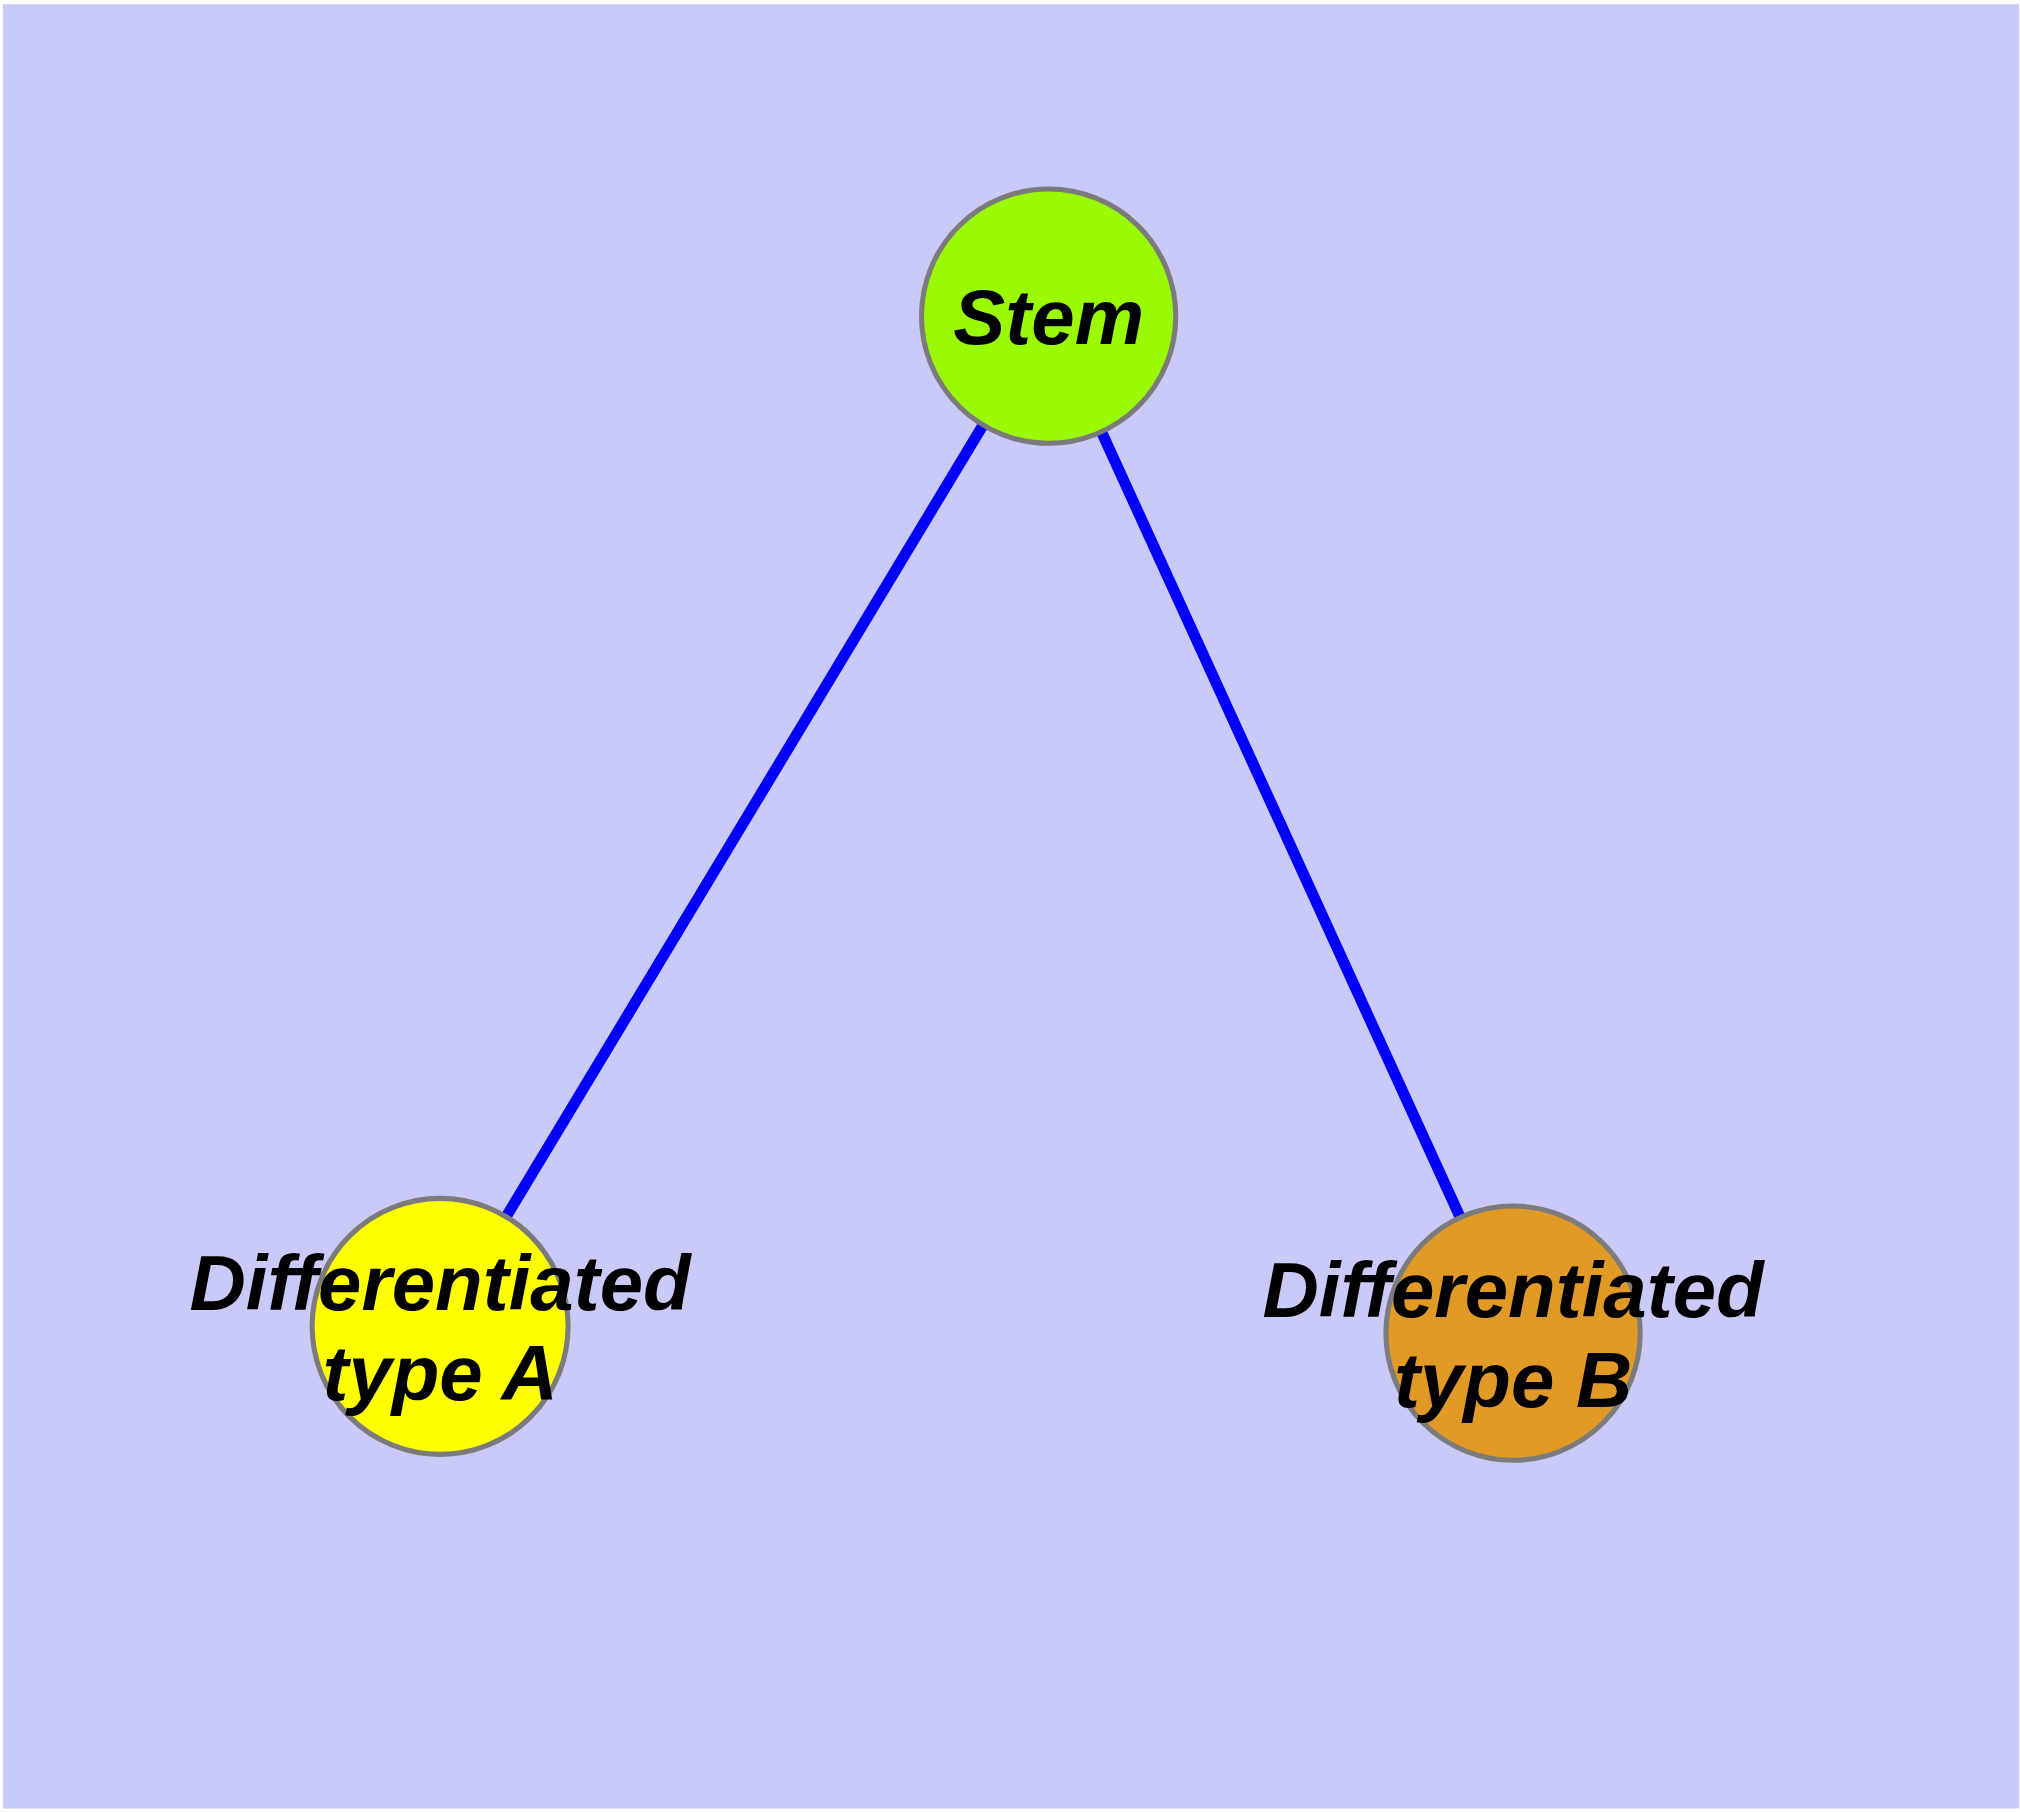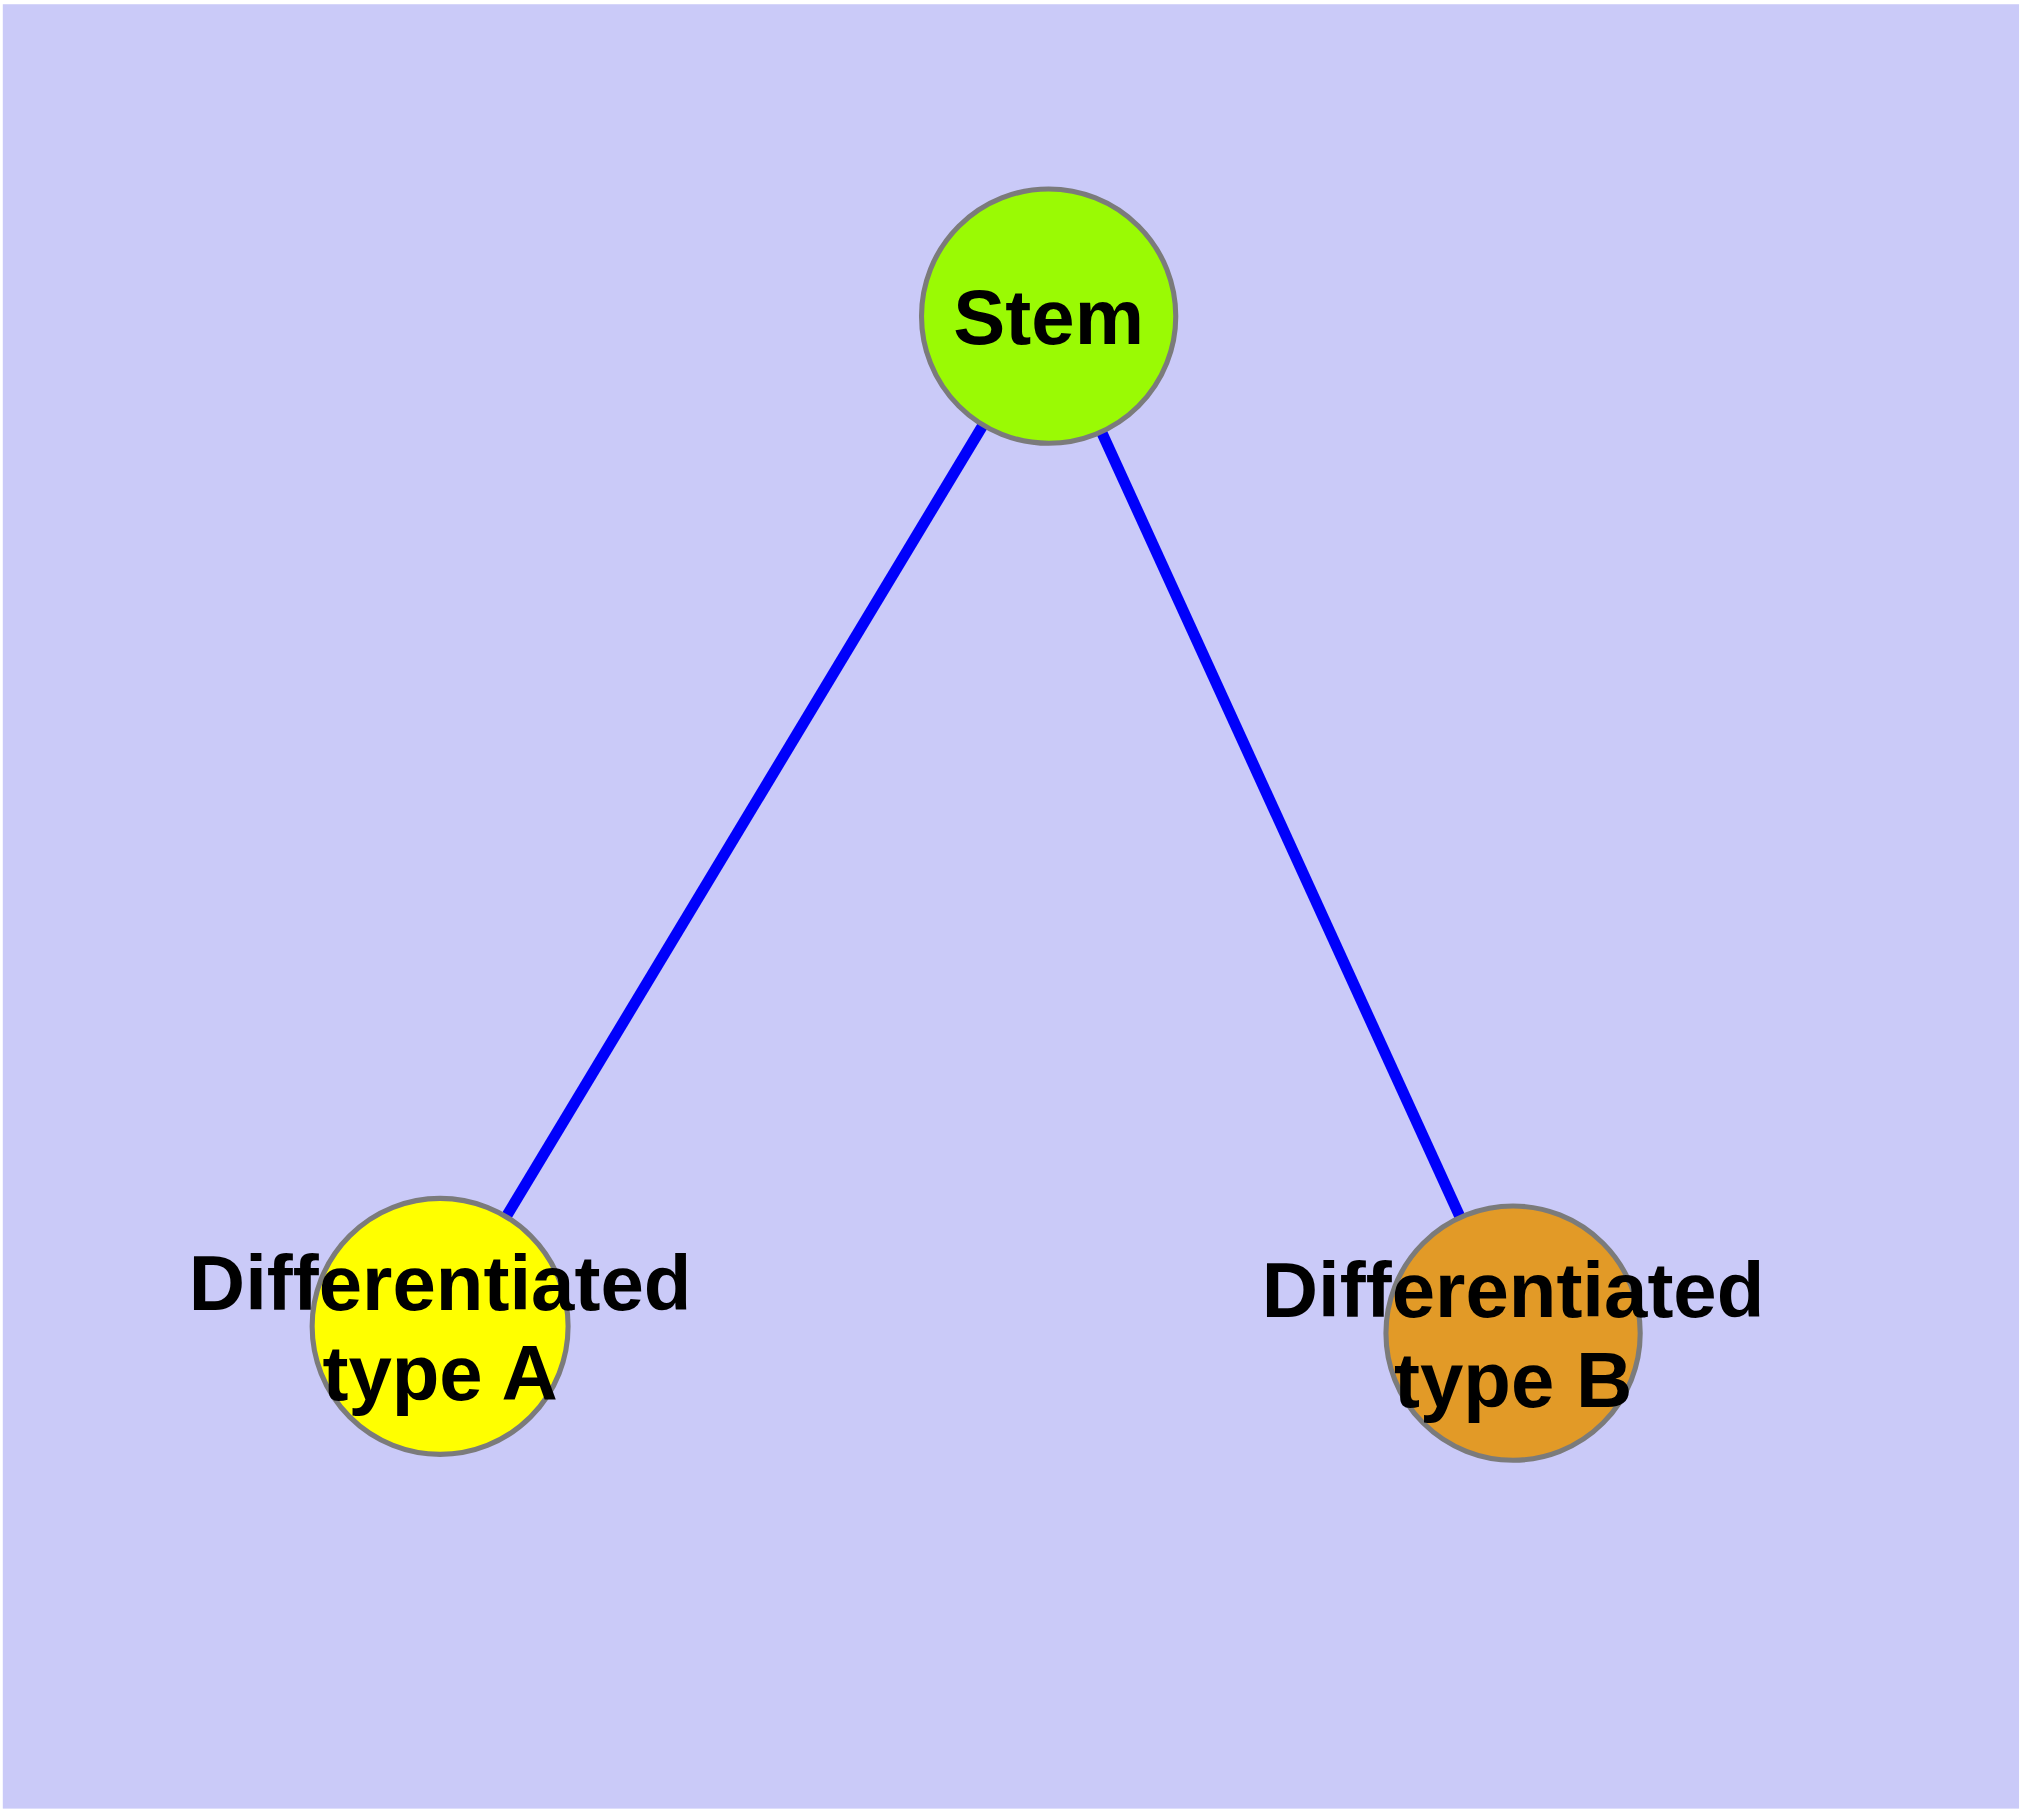--- a/index.html
+++ b/index.html
@@ -7,20 +7,21 @@
     padding: 0;
     width: 2021px;
     height: 1812px;
     background: #ffffff;
     overflow: hidden;
   }
   .diagram-wrap {
     position: relative;
     width: 1987px;
     height: 1812px;
+    font-style: italic;
   }
   svg text {
     font-family: "Liberation Sans", "DejaVu Sans", sans-serif;
     font-weight: bold;
     font-size: 92px;
     fill: #000000;
   }
 </style>
 </head>
 <body>

